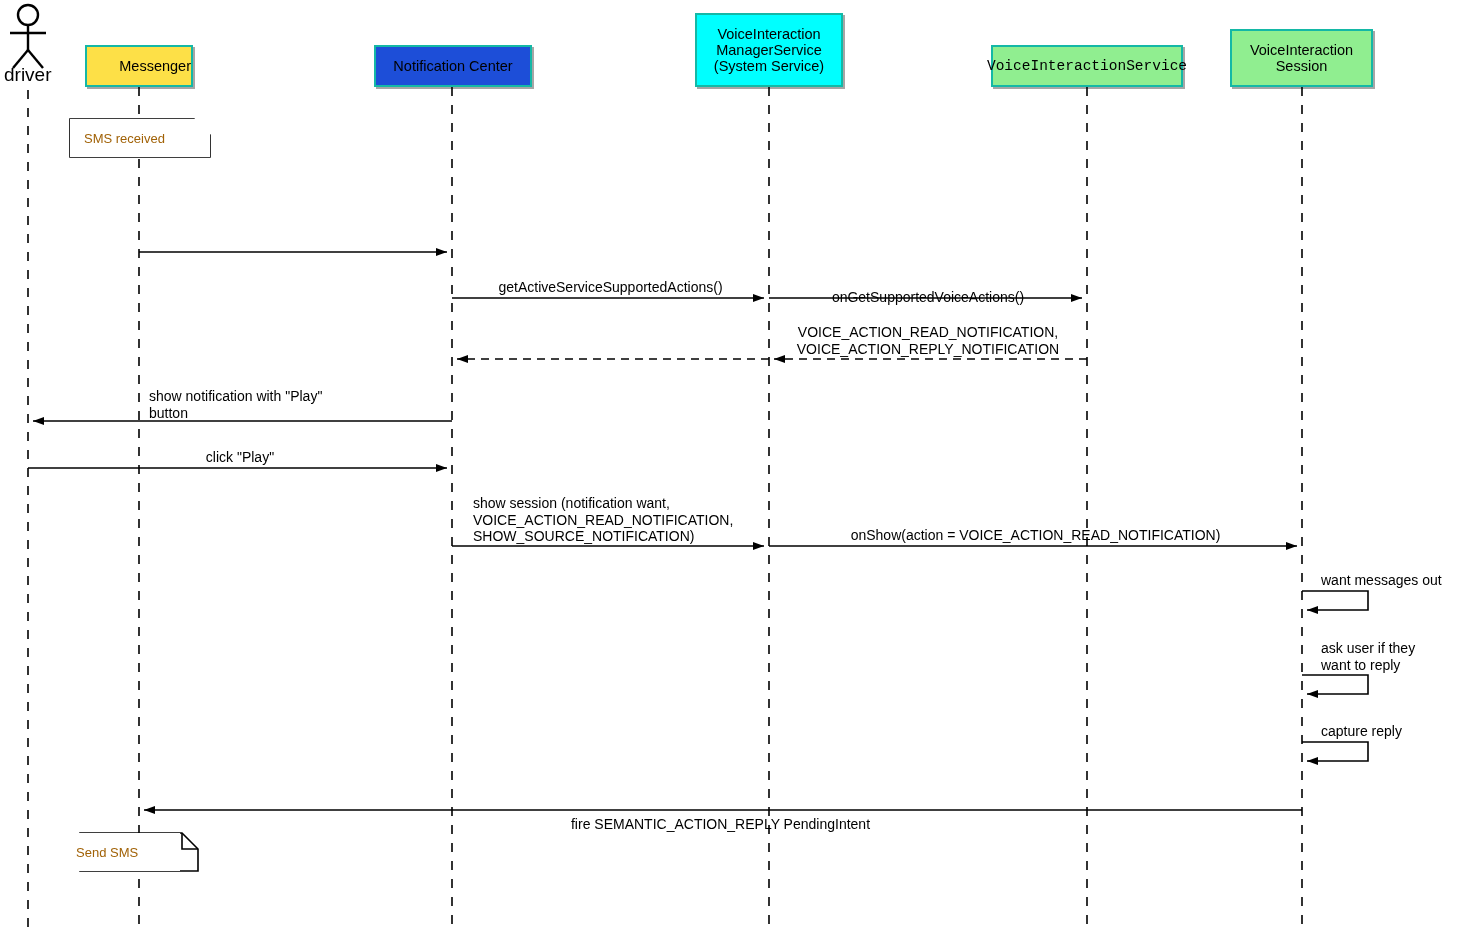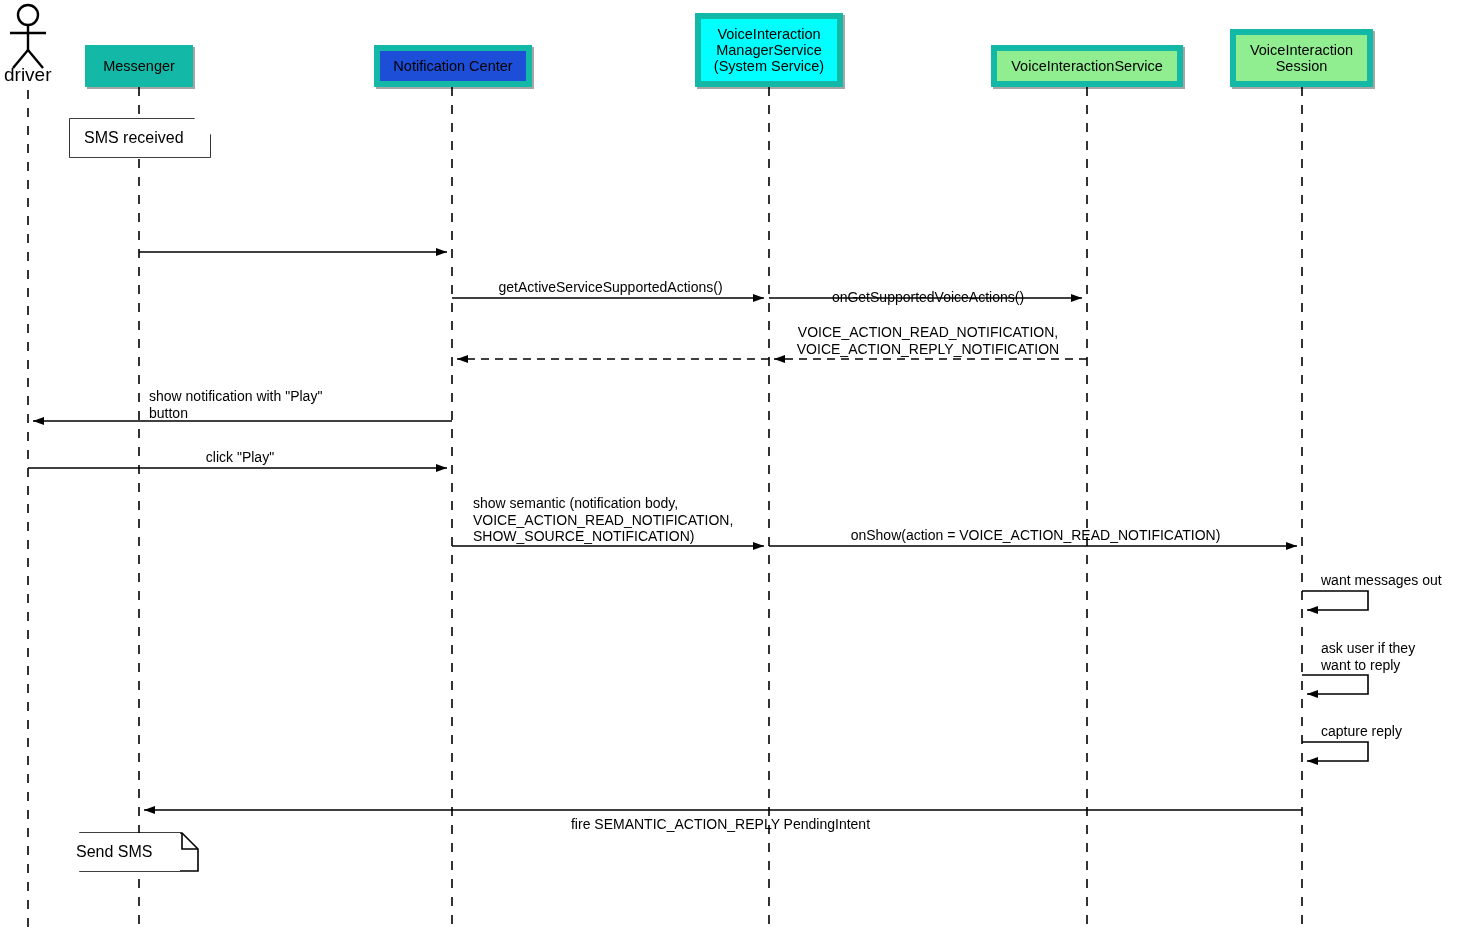--- a/index.html
+++ b/index.html
@@ -21,38 +21,38 @@
     position: absolute;
     left: 0;
     top: 0;
     width: 1457px;
     height: 929px;
   }
   
   .participant {
     position: absolute;
     box-sizing: border-box;
-    border: 6px solid #14b8a6;
+    border: 2px solid #14b8a6;
     box-shadow: 2px 2px 0 rgba(0,0,0,0.35);
     display: flex;
     align-items: center;
     justify-content: center;
     text-align: center;
     font-size: 14.5px;
     line-height: 16px;
     color: #000000;
     white-space: pre-line;
   }
   
   .note {
     position: absolute;
     box-sizing: border-box;
     background: #ffffff;
-    font-size: 16px;
-    color: #000000;
+    font-size: 13px;
+    color: #a16207;
   }
   .note .note-label {
     position: absolute;
     left: 14px;
     top: 50%;
     transform: translateY(-50%);
     white-space: nowrap;
   }
   
   .msg-label {
@@ -128,35 +128,35 @@
 
     <g>
       <path d="M1302,591 L1368,591 L1368,610 L1307,610" fill="none" stroke="#000" stroke-width="1.6" marker-end="url(#arrowLeft)"></path>
       <path d="M1302,675 L1368,675 L1368,694 L1307,694" fill="none" stroke="#000" stroke-width="1.6" marker-end="url(#arrowLeft)"></path>
       <path d="M1302,742 L1368,742 L1368,761 L1307,761" fill="none" stroke="#000" stroke-width="1.6" marker-end="url(#arrowLeft)"></path>
     </g>
   </svg>
 
   <div class="actor-label" style="left:4px; top:64px;">driver</div>
 
-  <div class="participant" style="left:85px; top:45px; width:108px; height:42px; background:#14b8a6;">
+  <div class="participant" style="left:85px; top:45px; width:108px; height:42px; background:#fde047;justify-content:flex-end;">
     <span>Messenger</span>
   </div>
 
   <div class="participant" style="left:374px; top:45px; width:158px; height:42px; background:#1d4ed8;">
     <span>Notification Center</span>
   </div>
 
   <div class="participant" style="left:695px; top:13px; width:148px; height:74px; background:#00ffff;">
     <span>VoiceInteraction
 ManagerService
 (System Service)</span>
   </div>
 
-  <div class="participant" style="left:991px; top:45px; width:192px; height:42px; background:#90ee90;">
+  <div class="participant" style="left:991px; top:45px; width:192px; height:42px; background:#90ee90;font-family:Liberation Mono, monospace;">
     <span>VoiceInteractionService</span>
   </div>
 
   <div class="participant" style="left:1230px; top:29px; width:143px; height:58px; background:#90ee90;">
     <span>VoiceInteraction
 Session</span>
   </div>
 
   <div class="note" style="left:70px; top:119px; width:140px; height:38px;">
     <span class="note-label">SMS received</span>
@@ -171,21 +171,21 @@
   <div class="msg-label center" style="left:769px; top:289px; width:318px;">onGetSupportedVoiceActions()</div>
 
   <div class="msg-label center" style="left:769px; top:324px; width:318px;">VOICE_ACTION_READ_NOTIFICATION,
 VOICE_ACTION_REPLY_NOTIFICATION</div>
 
   <div class="msg-label" style="left:149px; top:388px;">show notification with "Play"
 button</div>
 
   <div class="msg-label center" style="left:28px; top:449px; width:424px;">click "Play"</div>
 
-  <div class="msg-label" style="left:473px; top:495px;">show semantic (notification body,
+  <div class="msg-label" style="left:473px; top:495px;">show session (notification want,
 VOICE_ACTION_READ_NOTIFICATION,
 SHOW_SOURCE_NOTIFICATION)</div>
 
   <div class="msg-label center" style="left:769px; top:527px; width:533px;">onShow(action = VOICE_ACTION_READ_NOTIFICATION)</div>
 
   <div class="msg-label center" style="left:139px; top:790px; width:1163px;margin-top:26px;">fire SEMANTIC_ACTION_REPLY PendingIntent</div>
 
   <div class="msg-label" style="left:1321px; top:572px;">want messages out</div>
 
   <div class="msg-label" style="left:1321px; top:640px;">ask user if they

